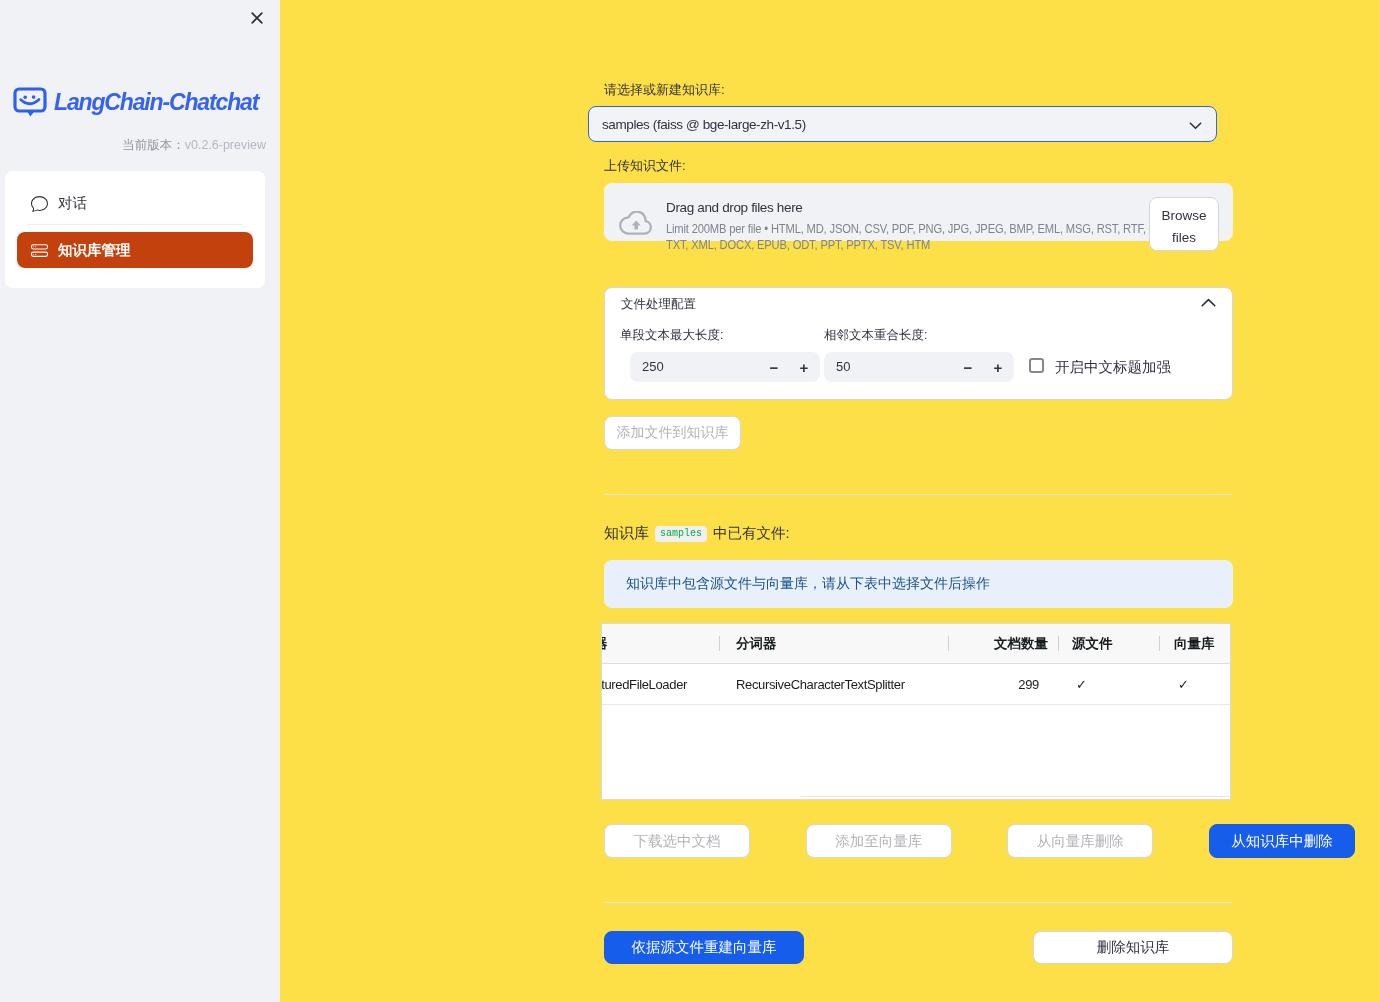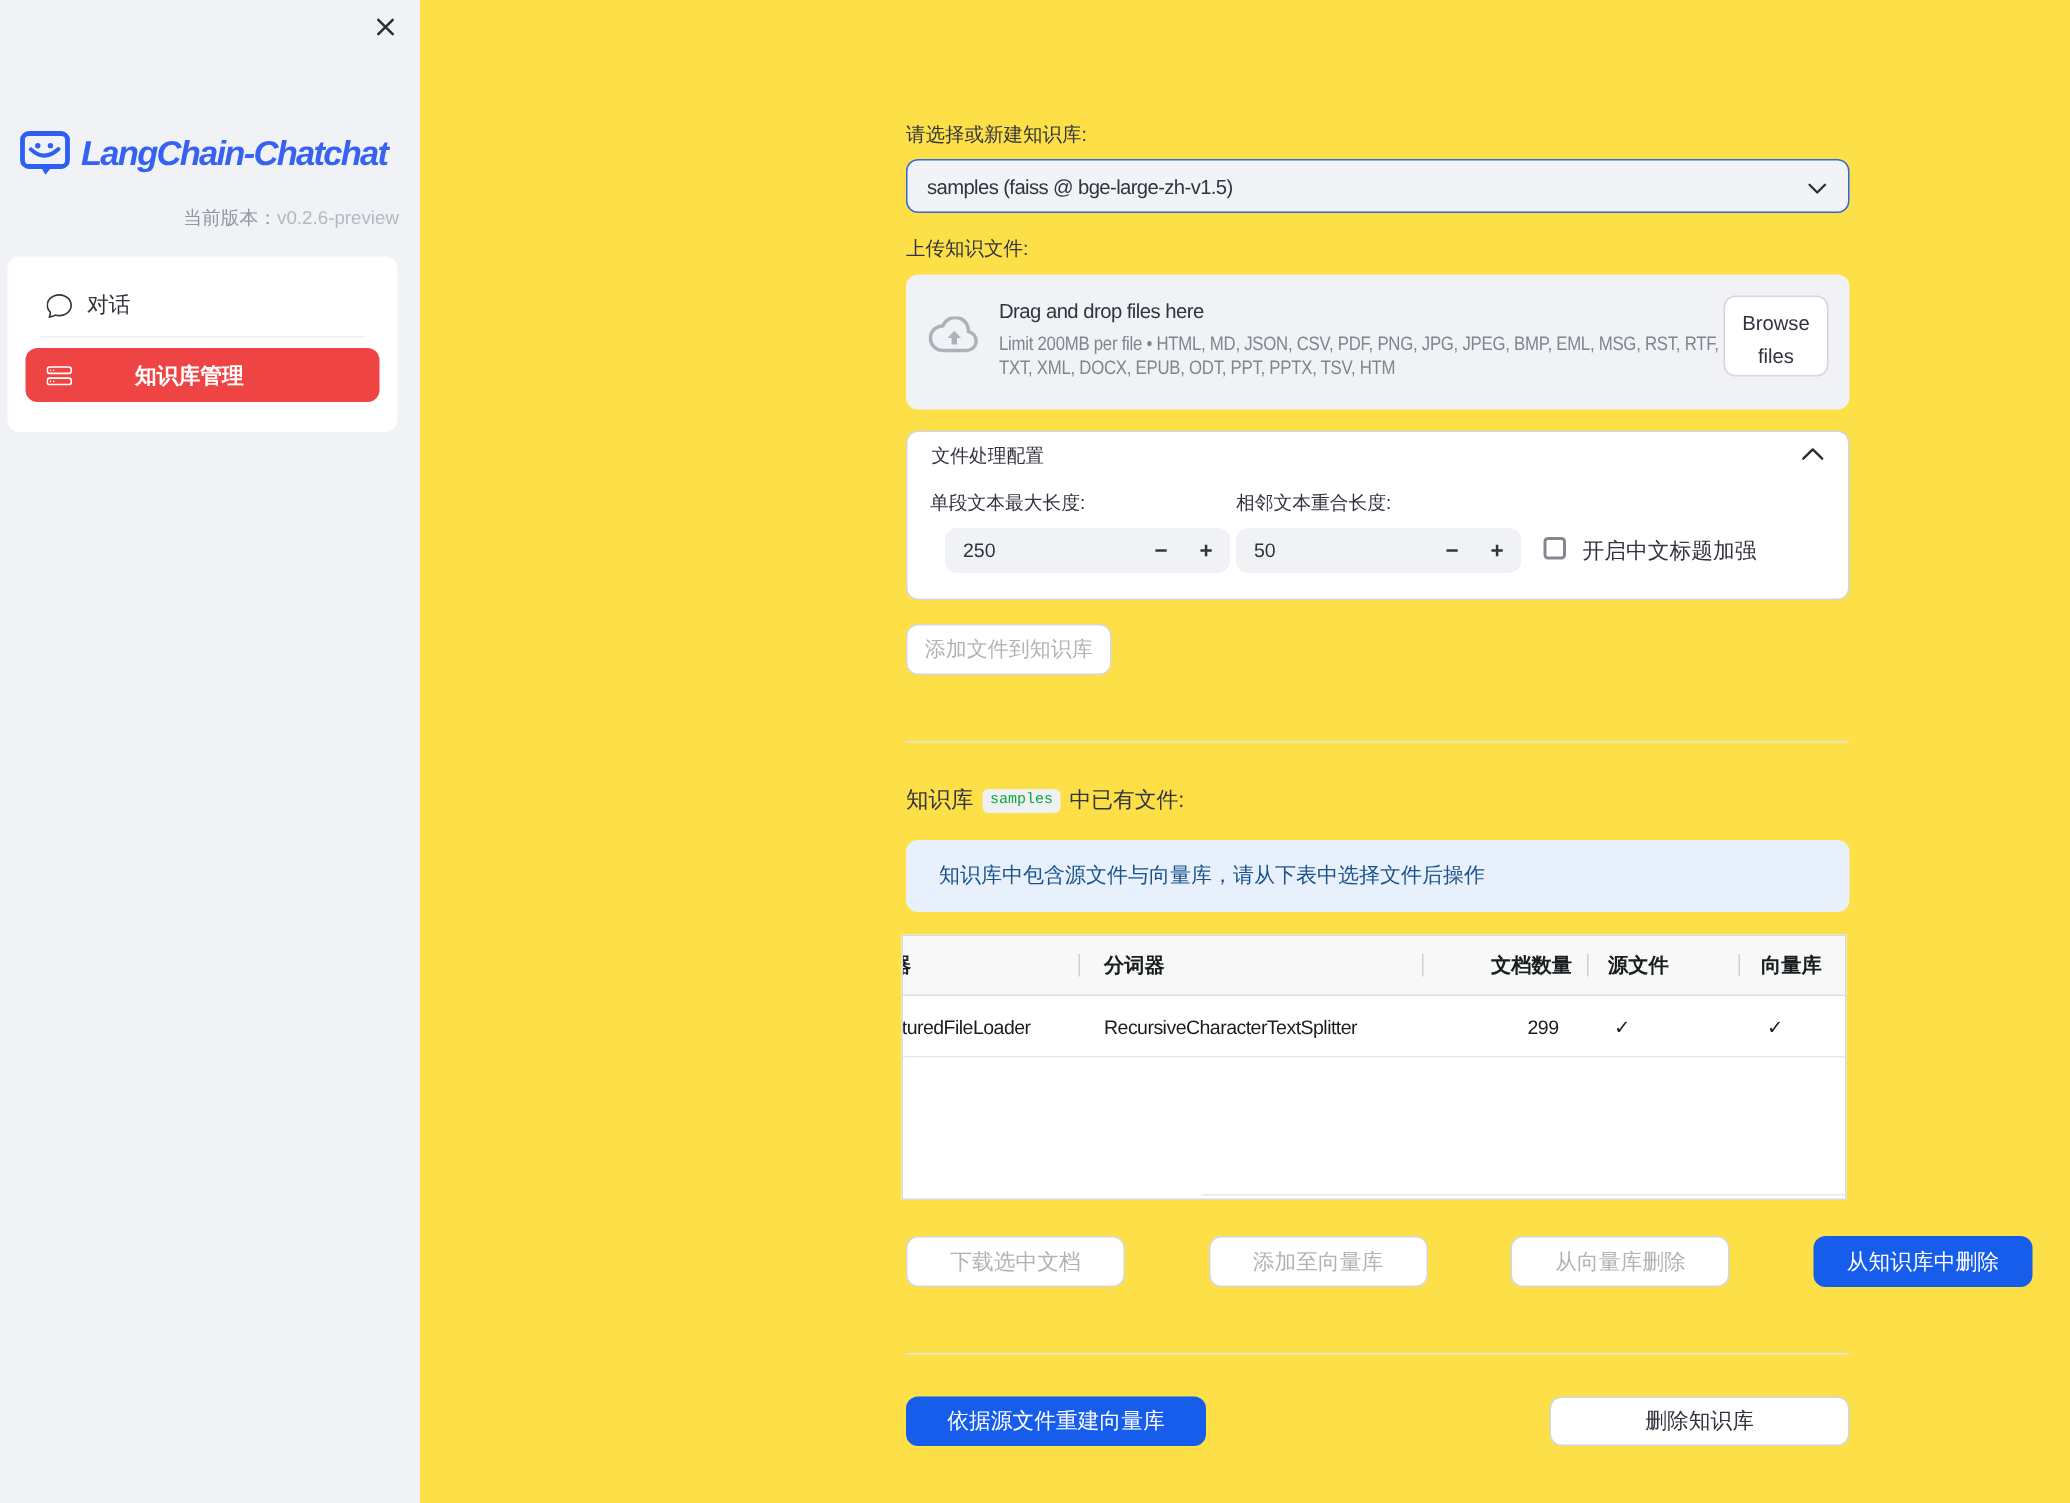--- a/index.html
+++ b/index.html
@@ -13,33 +13,33 @@
 .logo-row { position:absolute; left:13px; top:87px; display:flex; align-items:center; }
 .logo-text { font-size:23px; font-weight:bold; font-style:italic; color:#3562f1; letter-spacing:-1.15px; margin-left:7px; white-space:nowrap; }
 .version { position:absolute; top:137px; right:14px; font-size:12.5px; white-space:nowrap; }
 .version .vlabel { color:#9296a1; }
 .version .vvalue { color:#b4b8c2; }
 .menu-card { position:absolute; left:5px; top:171px; width:260px; height:117px; background:#ffffff; border-radius:8px; padding:14px 12px 12px 12px; }
 .menu-item { height:36px; display:flex; align-items:center; padding-left:14px; border-radius:8px; cursor:pointer; }
 .menu-item .mi-icon { width:17px; height:17px; margin-right:10px; flex:0 0 auto; display:flex; align-items:center; }
 .menu-item .mi-label { font-size:14.5px; color:#31333f; }
 .menu-sep { border:none; border-top:1px solid #eceef2; margin:3px 10px 7px 10px; }
-.menu-item.selected { background:#ef4444;gap:32px; }
+.menu-item.selected { background:#c2410c; }
 .menu-item.selected .mi-label { color:#ffffff; font-weight:bold; }
 
 
 .main { position:absolute; left:280px; top:0; width:1100px; height:1002px; background:#fde047; }
 .abs { position:absolute; }
 .lbl { font-size:13px; color:#31333f; line-height:17px; }
 
-.selectbox { left:324px; top:106px; width:629px; height:36px; background:#f1f3f7; border:1px solid #3268da; border-radius:8px; display:flex; align-items:center; cursor:pointer; }
+.selectbox { left:308px; top:106px; width:629px; height:36px; background:#f1f3f7; border:1px solid #3268da; border-radius:8px; display:flex; align-items:center; cursor:pointer; }
 .selectbox .sel-value { font-size:13.5px; letter-spacing:-0.4px; padding-left:13px; color:#31333f; }
 .selectbox .sel-caret { position:absolute; right:13px; top:11px; height:15px; }
 
-.dropzone { left:324px; top:183px; width:629px; height:90px; background:#f0f2f6; border-radius:8px; }
+.dropzone { left:324px; top:183px; width:629px; height:58px; background:#f0f2f6; border-radius:8px; }
 .dz-cloud { position:absolute; left:15px; top:26px; }
 .dz-title { position:absolute; left:62px; top:17px; font-size:13.5px; letter-spacing:-0.35px; color:#31333f; }
 .dz-limit { position:absolute; left:62px; top:38px; width:560px; font-size:13px; line-height:15.5px; color:#81848e; letter-spacing:-0.2px; transform:scaleX(0.86); transform-origin:0 0; }
 .browse-btn { position:absolute; right:14px; top:14px; width:70px; height:54px; background:#ffffff; border:1px solid #d4d6db; border-radius:8px; font-size:13.5px; color:#31333f; line-height:22px; text-align:center; padding:5px 2px 0 2px; cursor:pointer; font-family:inherit; }
 
 .expander { left:324px; top:287px; width:629px; height:113px; border:1px solid #d4d6dc; border-radius:8px; background:#fff; }
 .exp-head { position:absolute; left:0; top:0; right:0; height:34px; cursor:pointer; }
 .exp-title { position:absolute; left:16px; top:8px; font-size:12.5px; line-height:16px; color:#31333f;text-align:right; }
 .exp-caret { position:absolute; right:16px; top:10px; height:8px; }
 .ni-label { position:absolute; font-size:12.5px; color:#31333f; top:39px; }

